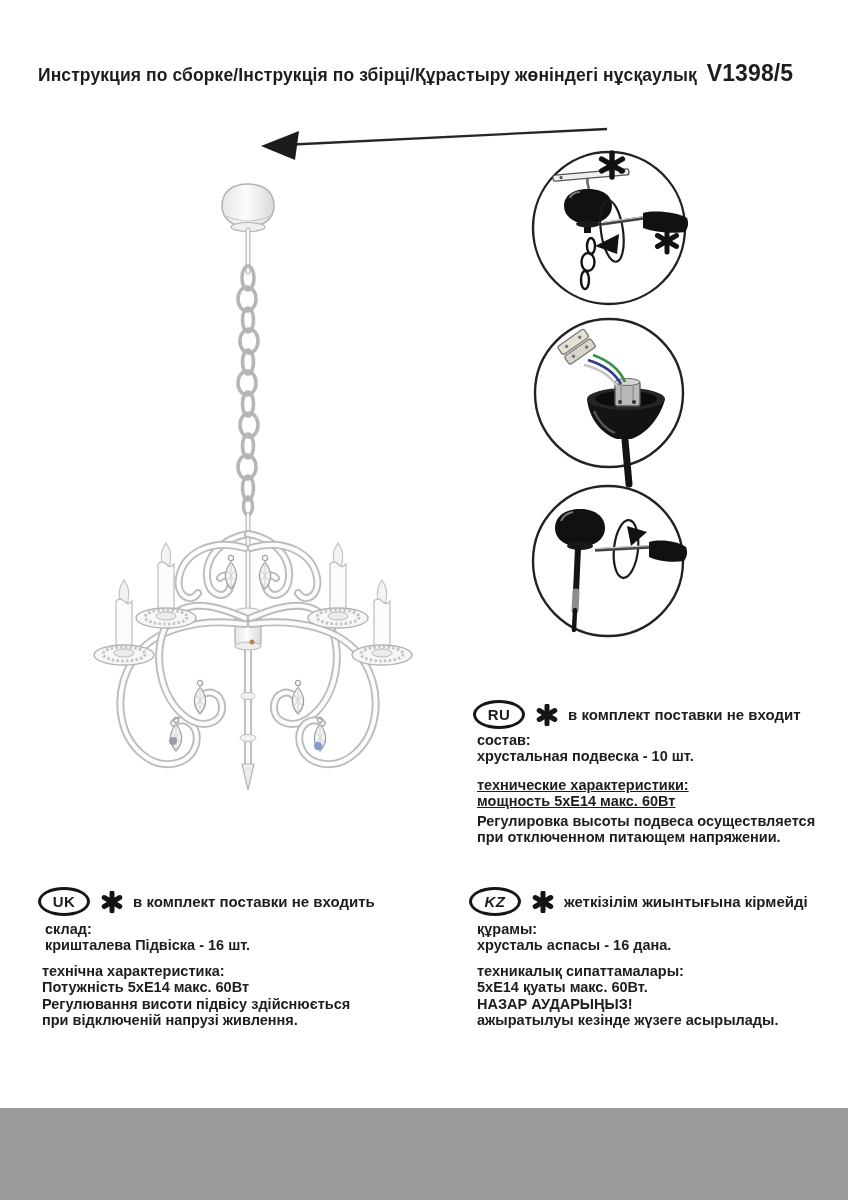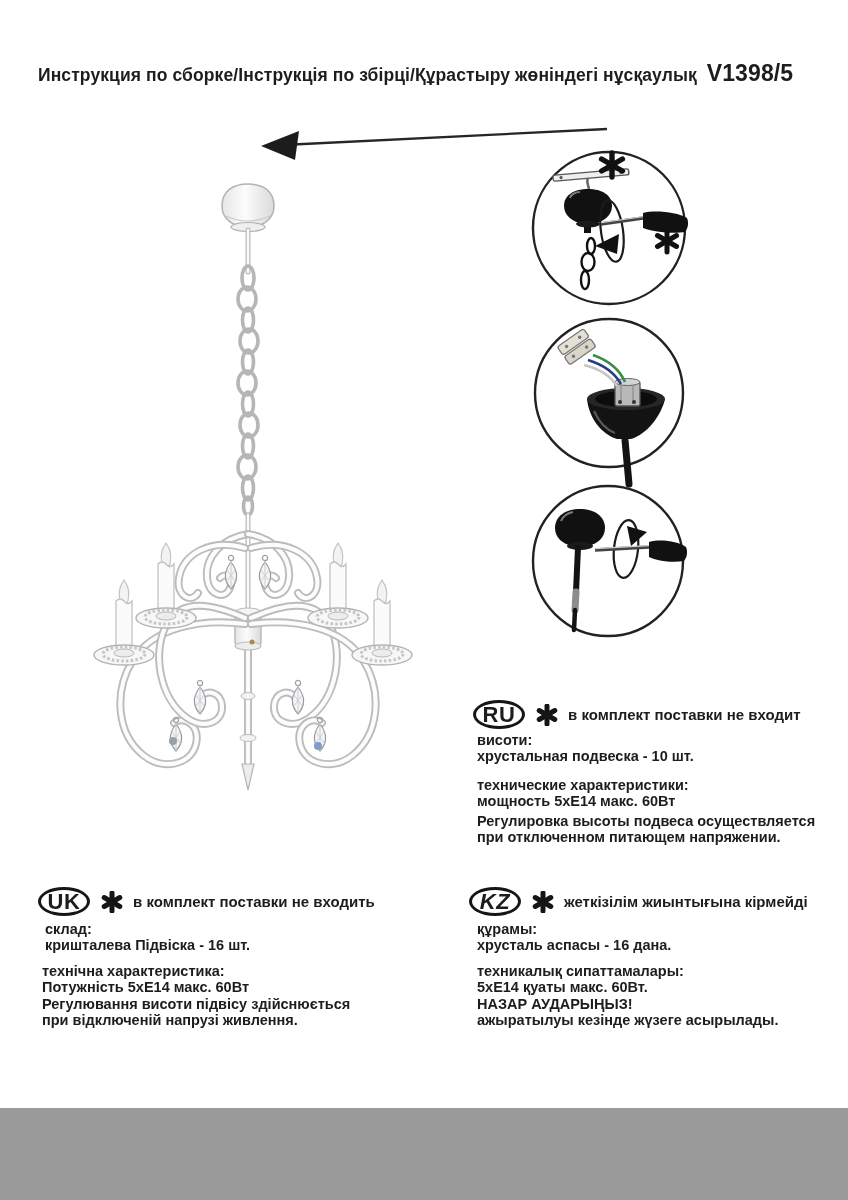--- a/index.html
+++ b/index.html
@@ -11,21 +11,21 @@
   .title {
     position:absolute; left:38px; top:60px; width:800px;
     font-weight:700; font-size:17.5px; white-space:nowrap; letter-spacing:0.1px;
   }
   .title .model { font-size:23px; margin-left:5px; }
 
   .lang-head { position:absolute; display:flex; align-items:center; }
   .badge {
     display:inline-flex; align-items:center; justify-content:center;
     width:46px; height:23px; border:3px solid #161616; border-radius:50%;
-    font-weight:700; font-size:22px; letter-spacing:0.5px; flex:0 0 auto;
+    font-weight:700; font-size:15px; letter-spacing:0.5px; flex:0 0 auto;
   }
   .kz-badge { font-style:italic; }
   .ast { margin-left:11px; flex:0 0 auto; }
   .note { margin-left:10px; font-weight:700; font-size:15px; white-space:nowrap; }
 
   .tblock { position:absolute; margin:0; font-weight:700; font-size:14.5px; line-height:16px; white-space:nowrap; }
   .tblock span { display:block; }
 
   .fig { position:absolute; }
 
@@ -255,24 +255,24 @@
       <svg class="ast" width="22" height="22" viewBox="0 0 22 22">
         <g stroke="#151515" stroke-width="5" stroke-linecap="round">
           <line x1="11" y1="2" x2="11" y2="20"></line>
           <line x1="11" y1="2" x2="11" y2="20" transform="rotate(60 11 11)"></line>
           <line x1="11" y1="2" x2="11" y2="20" transform="rotate(120 11 11)"></line>
         </g>
       </svg>
       <span class="note">в комплект поставки не входит</span>
     </div>
     <p class="tblock" style="left:477px; top:732px;">
-      <span>висоти:</span>
+      <span>состав:</span>
       <span>хрустальная подвеска - 10 шт.</span>
     </p>
-    <p class="tblock" style="left:477px; top:777px;">
+    <p class="tblock" style="left:477px; top:777px;text-decoration:underline;">
       <span>технические характеристики:</span>
       <span>мощность 5xE14 макс. 60Вт</span>
     </p>
     <p class="tblock" style="left:477px; top:813px;">
       <span>Регулировка высоты подвеса осуществляется</span>
       <span>при отключенном питающем напряжении.</span>
     </p>
   </section>
 
   

